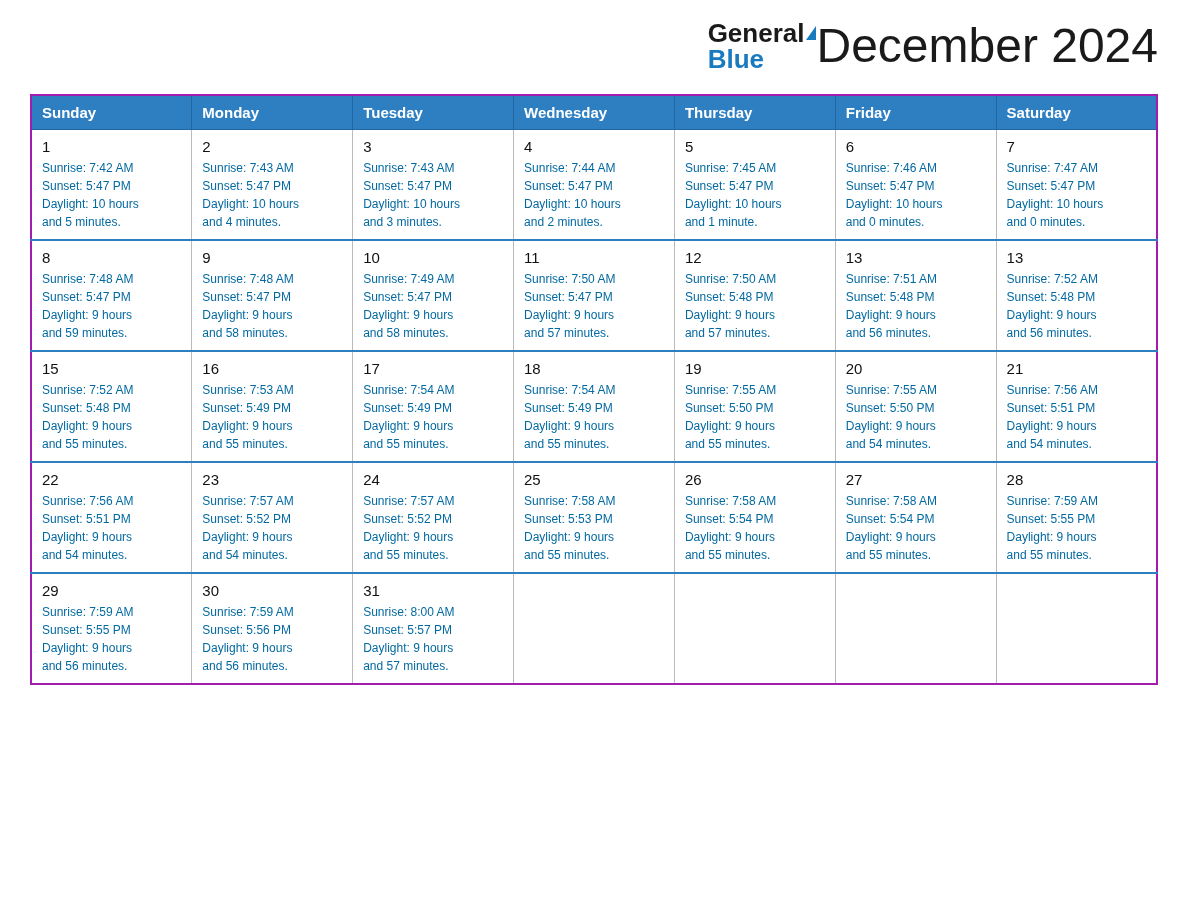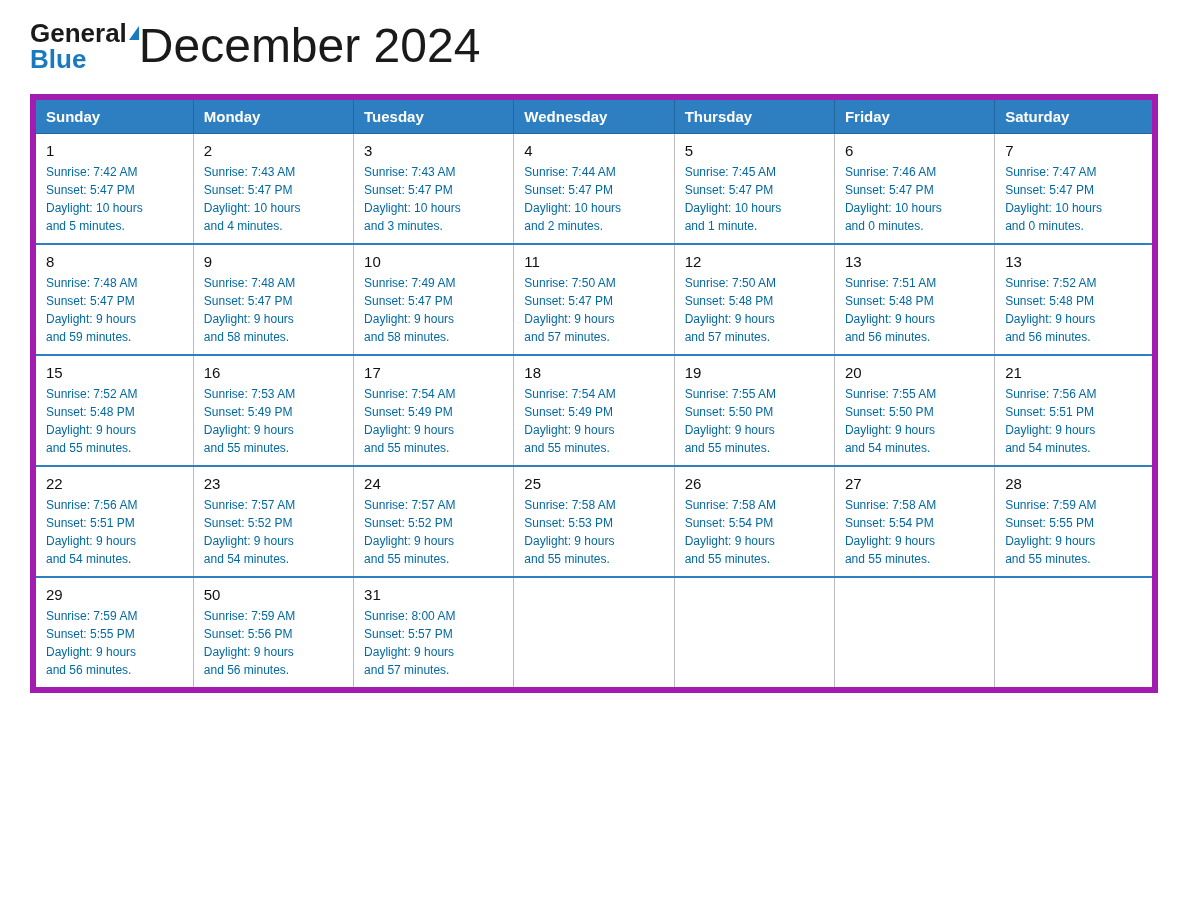--- a/index.html
+++ b/index.html
@@ -5,21 +5,21 @@
     * { margin: 0; padding: 0; box-sizing: border-box; }
     body {
       font-family: Arial, sans-serif;
       background: #fff;
       width: 1188px;
       min-height: 918px;
       padding: 20px 30px;
     }
     .header {
       display: flex;
-      justify-content: flex-start;
+      justify-content: flex-end;
       align-items: flex-start;
       margin-bottom: 18px;
     }
     .logo {
       display: flex;
       flex-direction: column;
       align-items: flex-start;
     }
     .logo-general {
       font-size: 26px;
@@ -56,21 +56,21 @@
       line-height: 1.1;
     }
     .location {
       font-size: 22px;
       color: #1a1a1a;
       font-weight: normal;
     }
     .calendar-table {
       width: 100%;
       border-collapse: collapse;
-      border: 6px solid #a21caf;
+      border: 2px solid #a21caf;
       margin-top: 21px;
     }
     .calendar-table th {
       background-color: #2e7fc1;
       color: #fff;
       font-size: 15px;
       font-weight: bold;
       padding: 8px 10px;
       text-align: left;
       border: 1px solid #2066a0;
@@ -256,21 +256,21 @@
         <span class="day-number">28</span>
         <div class="day-info">Sunrise: 7:59 AM<br>Sunset: 5:55 PM<br>Daylight: 9 hours<br>and 55 minutes.</div>
       </td>
       </tr>
       <tr>
         <td>
         <span class="day-number">29</span>
         <div class="day-info">Sunrise: 7:59 AM<br>Sunset: 5:55 PM<br>Daylight: 9 hours<br>and 56 minutes.</div>
       </td>
         <td>
-        <span class="day-number">50</span>
+        <span class="day-number">30</span>
         <div class="day-info">Sunrise: 7:59 AM<br>Sunset: 5:56 PM<br>Daylight: 9 hours<br>and 56 minutes.</div>
       </td>
         <td>
         <span class="day-number">31</span>
         <div class="day-info">Sunrise: 8:00 AM<br>Sunset: 5:57 PM<br>Daylight: 9 hours<br>and 57 minutes.</div>
       </td>
         <td class="empty-cell"></td>
         <td class="empty-cell"></td>
         <td class="empty-cell"></td>
         <td class="empty-cell"></td>

